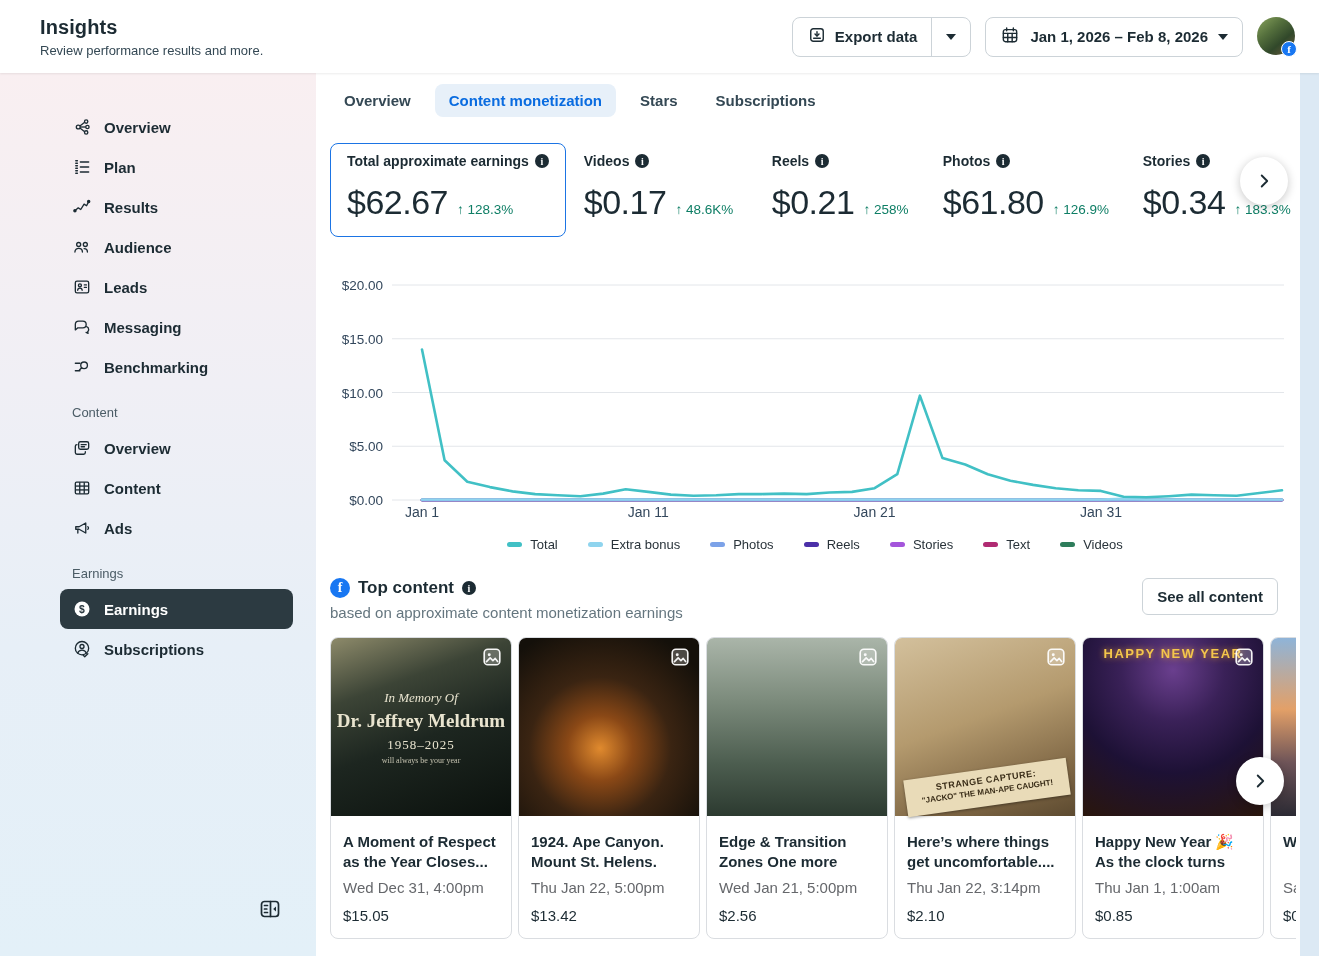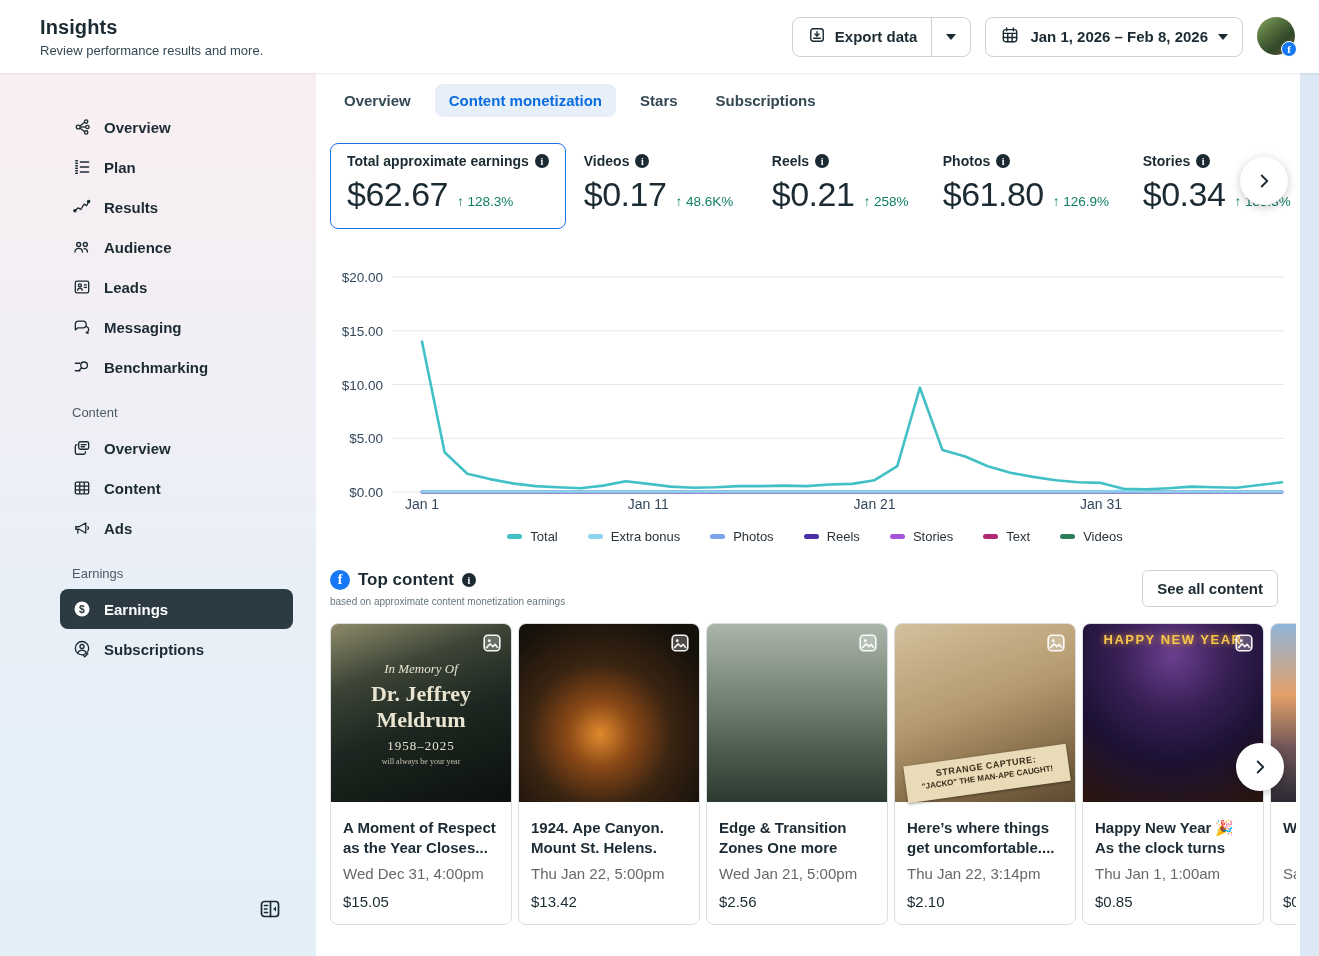--- a/index.html
+++ b/index.html
@@ -54,21 +54,21 @@
 
   
   .metrics-row { position:relative; margin-top:26px; display:flex; align-items:flex-start; gap:18px; }
   .metric { padding-top:10px; }
   .metric-card { border:1.5px solid #1b74e4; border-radius:8px; padding:10px 16px 14px; padding-top:9px; }
   .metric-label { display:flex; align-items:center; gap:6px; font-size:14px; font-weight:700; white-space:nowrap; }
   .info-dot { width:14px; height:14px; border-radius:50%; background:#1c2b33; color:#fff; font-size:10px;
     font-weight:700; display:inline-flex; align-items:center; justify-content:center;
     font-family:"Liberation Serif", serif; }
   .metric-value-row { display:flex; align-items:baseline; gap:9px; margin-top:6px; }
-  .metric-value { font-size:34px; font-weight:400; letter-spacing:-.5px; color:#1c2b33; }
+  .metric-value { font-size:34px; font-weight:400; letter-spacing:-.5px; color:#1c2b33;margin-top:8px; }
   .metric-delta { font-size:13.5px; color:#0e7e65; font-weight:400; white-space:nowrap; }
   .vid { width:170px; } .rl { width:153px; } .ph { width:182px; }
 
   .circle-btn { position:absolute; right:12px; width:48px; height:48px; border-radius:50%; background:#fff;
     box-shadow:0 2px 10px rgba(0,0,0,.22); display:flex; align-items:center; justify-content:center;
     cursor:pointer; z-index:3; }
   .circle-btn.cards-nav { top:14px; }
 
   
   .chart-wrap { margin-top:34px; }
@@ -77,40 +77,40 @@
   .swatch { width:15px; height:5px; border-radius:3px; }
 
   
   .topc-header { margin-top:26px; display:flex; justify-content:space-between; align-items:flex-start;
     padding-right:22px; }
   .topc-title-row { display:flex; align-items:center; gap:8px; }
   .fb-logo { width:20px; height:20px; border-radius:50%; background:#1877f2; color:#fff; font-size:14px;
     font-weight:700; display:flex; align-items:center; justify-content:center;
     font-family:"Liberation Serif", serif; }
   .topc-title { font-size:17px; font-weight:700; }
-  .topc-sub { font-size:10px; color:#65767f; margin-top:6px; }
+  .topc-sub { font-size:15px; color:#65767f; margin-top:6px; }
   .see-all-btn { border:1px solid #ccd3d8; background:#fff; border-radius:6px; padding:9px 14px;
     font-size:15px; font-weight:700; cursor:pointer; color:#1c2b33; }
 
   .cards-row-wrap { position:relative; margin-top:16px; width:966px; }
   .cards-row { display:flex; gap:6px; width:966px; overflow:hidden; }
   .content-card { flex:0 0 182px; width:182px; border:1px solid #dadde1; border-radius:8px;
     background:#fff; overflow:hidden; cursor:pointer; }
   .thumb { position:relative; width:100%; height:178px; }
   .photo-badge { position:absolute; top:8px; right:8px; opacity:.95; }
   .card-body { padding:16px 12px 14px; }
   .card-title { font-size:15px; font-weight:700; line-height:1.35; height:40px; overflow:hidden; }
   .card-date { font-size:15px; color:#65676b; margin-top:7px; white-space:nowrap; }
   .card-price { font-size:15px; margin-top:11px; }
 
   .thumb-1 { background:linear-gradient(160deg,#8d8a6a 0%,#3c4436 28%,#1d2620 55%,#0b110d 100%); }
   .t1-overlay { position:absolute; inset:0; display:flex; flex-direction:column; align-items:center;
     justify-content:center; color:#e9e4cf; font-family:"Liberation Serif", serif; text-align:center; }
   .t1-l1 { font-style:italic; font-size:13px; }
-  .t1-l2 { font-weight:700; font-size:22px; margin-top:4px; }
+  .t1-l2 { font-weight:700; font-size:19px; margin-top:4px; }
   .t1-l3 { font-size:13px; margin-top:5px; letter-spacing:1px; }
   .t1-l4 { font-size:8px; margin-top:3px; opacity:.8; }
   .thumb-2 { background:radial-gradient(circle at 45% 62%, #e08a2e 0%, #8a4816 22%, #3a2412 48%, #14100a 85%); }
   .thumb-3 { background:linear-gradient(180deg,#aab5a9 0%,#7c8b7c 35%,#4d5e50 70%,#2c3a30 100%); }
   .thumb-4 { background:linear-gradient(160deg,#d3c09c 0%,#b49a6e 45%,#7e6644 80%,#5c4a30 100%); }
   .t4-overlay { position:absolute; left:10px; right:6px; bottom:10px; background:#e9dbb8;
     transform:rotate(-8deg); padding:6px 6px 10px; color:#3a2d18; text-align:center;
     box-shadow:0 1px 3px rgba(0,0,0,.4); }
   .t4-l1 { font-size:9px; font-weight:700; letter-spacing:.5px; }
   .t4-l2 { font-size:8px; font-weight:700; margin-top:2px; }

